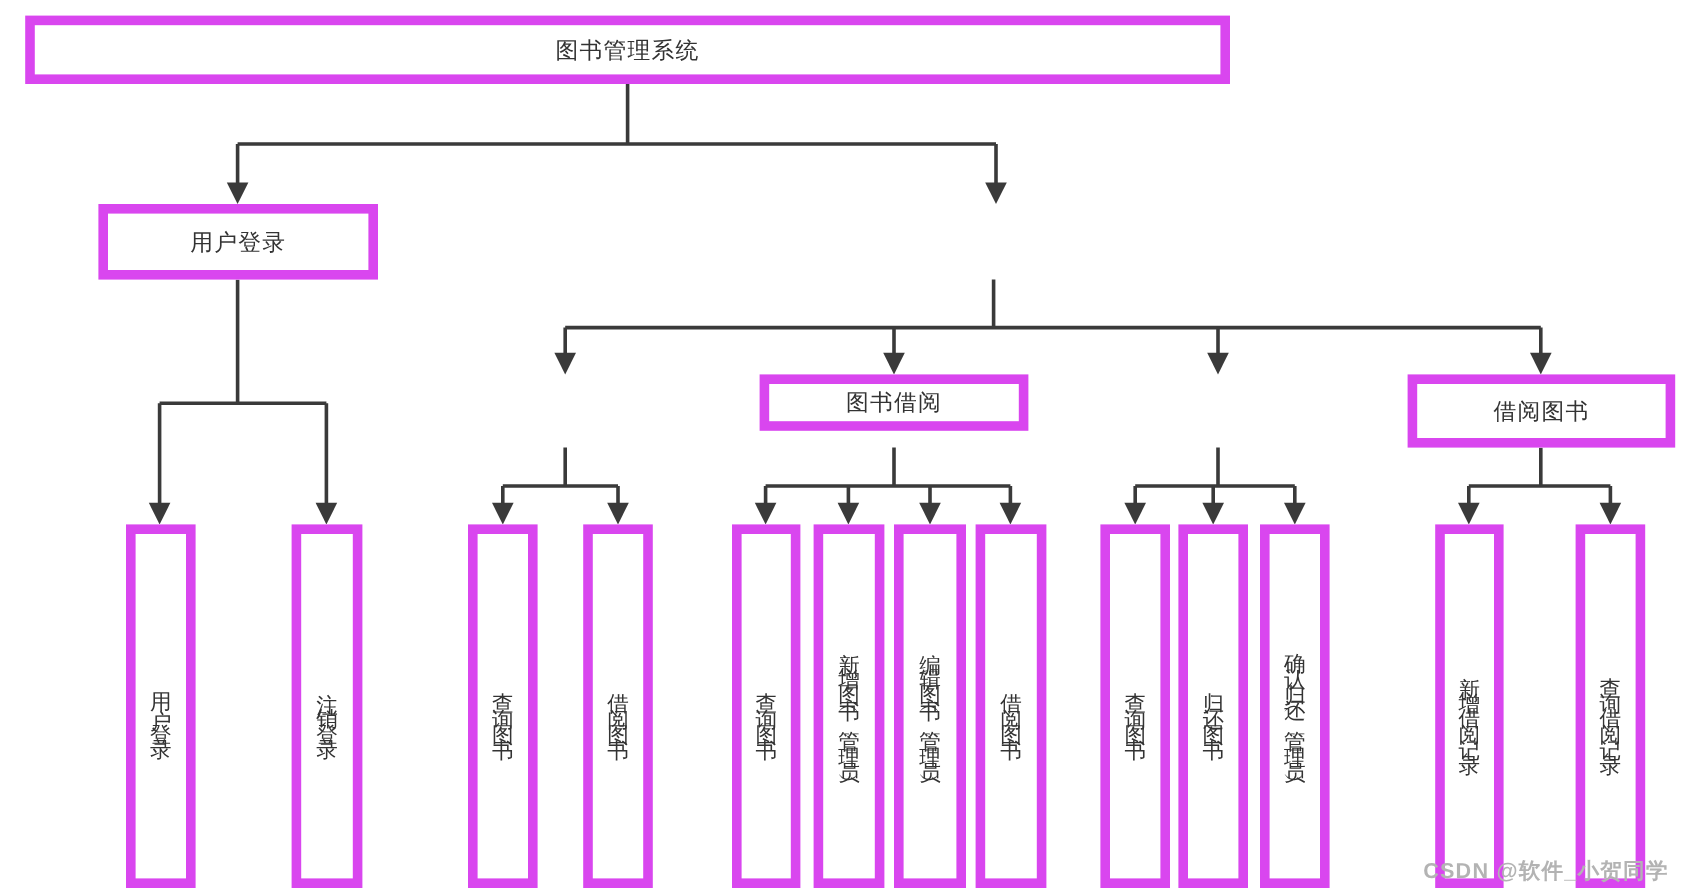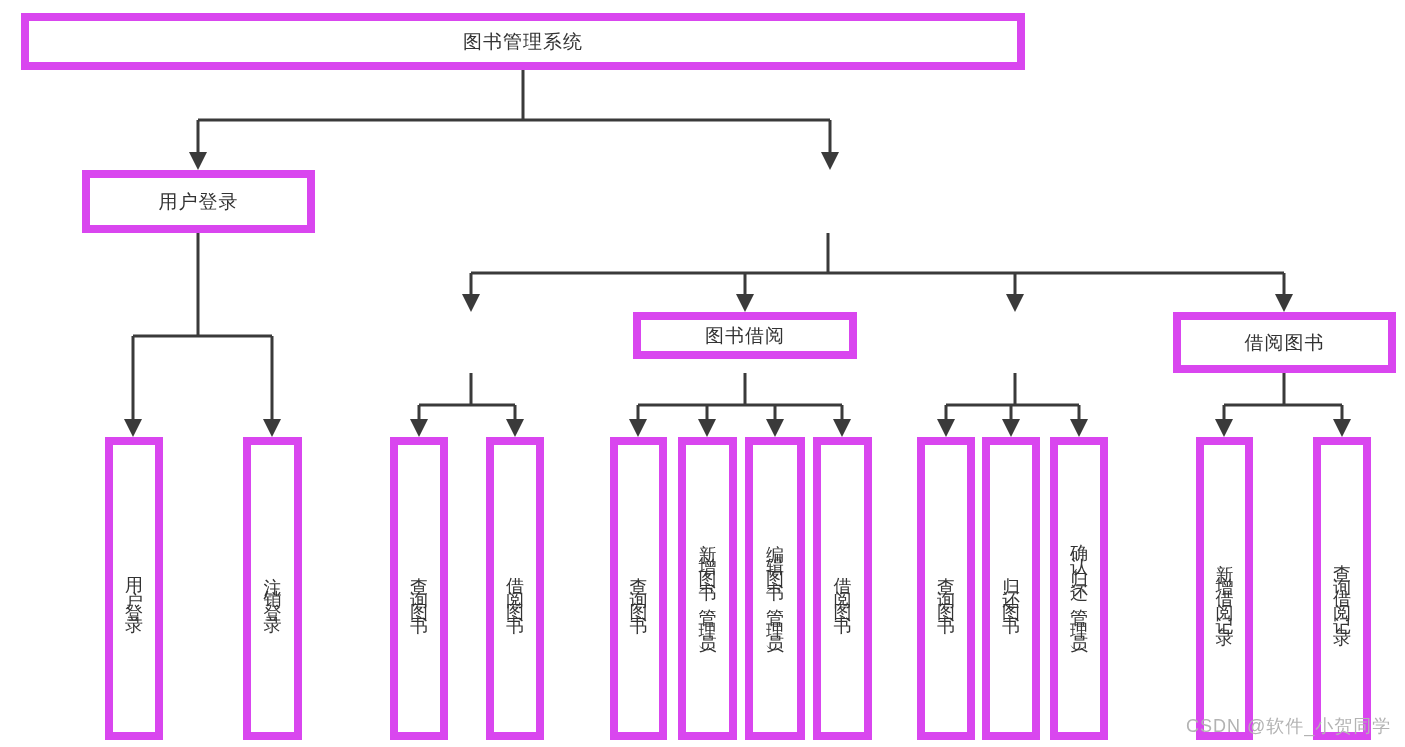--- a/index.html
+++ b/index.html
@@ -49,20 +49,21 @@
   }
   .watermark {
     position: absolute;
     left: 1186px;
     top: 714px;
     font-size: 18px;
     color: #b3b3b3;
     letter-spacing: 1px;
     white-space: nowrap;
     z-index: 3;
+    font-weight: bold;
   }
 </style>
 </head>
 <body>
 
 <div id="stage">
 
   <svg id="connectors" viewBox="0 0 1405 747" xmlns="http://www.w3.org/2000/svg">
     <g stroke="#3a3a3a" stroke-width="3" fill="none">
 

